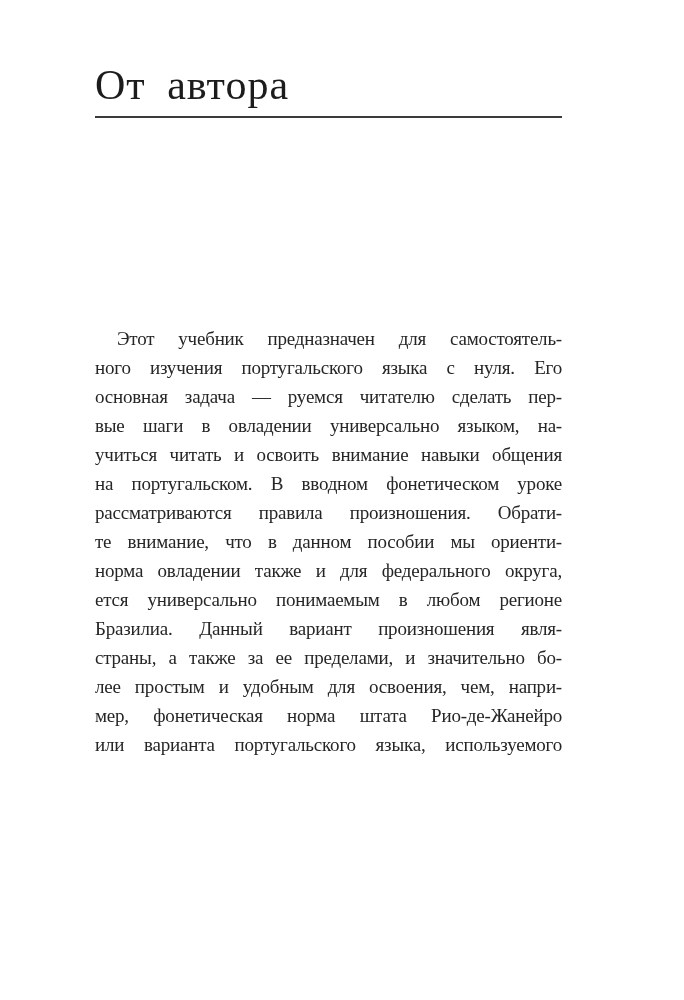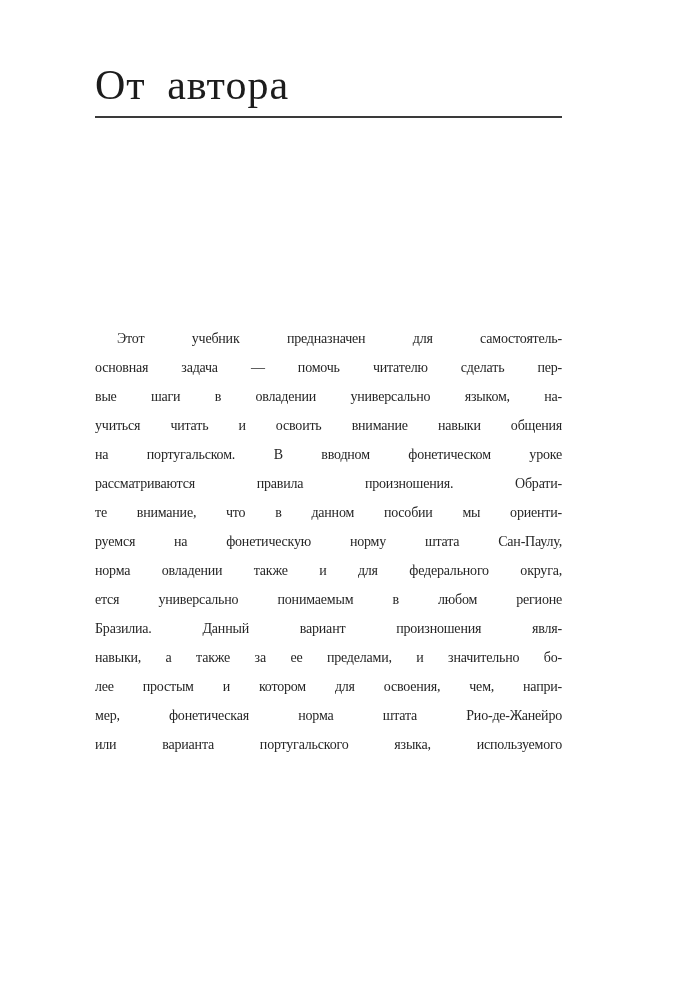--- a/index.html
+++ b/index.html
@@ -31,21 +31,21 @@
     font-family: "Liberation Serif", serif;
     font-size: 42px;
     font-weight: 400;
     line-height: 1.05;
     color: #1c1c1c;
     letter-spacing: 1px;
     word-spacing: 10px;
   }
   .paragraph {
     margin-top: 206px;
-    font-size: 14px;
+    font-size: 19px;
     line-height: 29px;
     color: #262626;
     letter-spacing: -0.2px;
   }
   .line {
     text-align: justify;
     text-align-last: justify;
     white-space: normal;
     height: 29px;
     overflow: visible;
@@ -57,29 +57,29 @@
 </head>
 <body>
 
 <div class="page">
   <div class="content">
     <div class="heading-block">
       <h1 class="heading">От автора</h1>
     </div>
     <div class="paragraph">
         <div class="line">Этот учебник предназначен для самостоятель-</div>
-        <div class="line">основная задача — помочь читателю сделать пер-</div>
+        <div class="line">ного изучения португальского языка с нуля. Его</div>
+        <div class="line">основная задача — руемся читателю сделать пер-</div>
         <div class="line">вые шаги в овладении универсально языком, на-</div>
         <div class="line">учиться читать и освоить внимание навыки общения</div>
         <div class="line">на португальском. В вводном фонетическом уроке</div>
         <div class="line">рассматриваются правила произношения. Обрати-</div>
         <div class="line">те внимание, что в данном пособии мы ориенти-</div>
-        <div class="line">руемся на фонетическую норму штата Сан-Паулу,</div>
         <div class="line">норма овладении также и для федерального округа,</div>
         <div class="line">ется универсально понимаемым в любом регионе</div>
         <div class="line">Бразилиа. Данный вариант произношения явля-</div>
-        <div class="line">навыки, а также за ее пределами, и значительно бо-</div>
-        <div class="line">лее простым и котором для освоения, чем, напри-</div>
+        <div class="line">страны, а также за ее пределами, и значительно бо-</div>
+        <div class="line">лее простым и удобным для освоения, чем, напри-</div>
         <div class="line">мер, фонетическая норма штата Рио-де-Жанейро</div>
         <div class="line">или варианта португальского языка, используемого</div>
       </div>
   </div>
 </div>
 
 </body></html>

